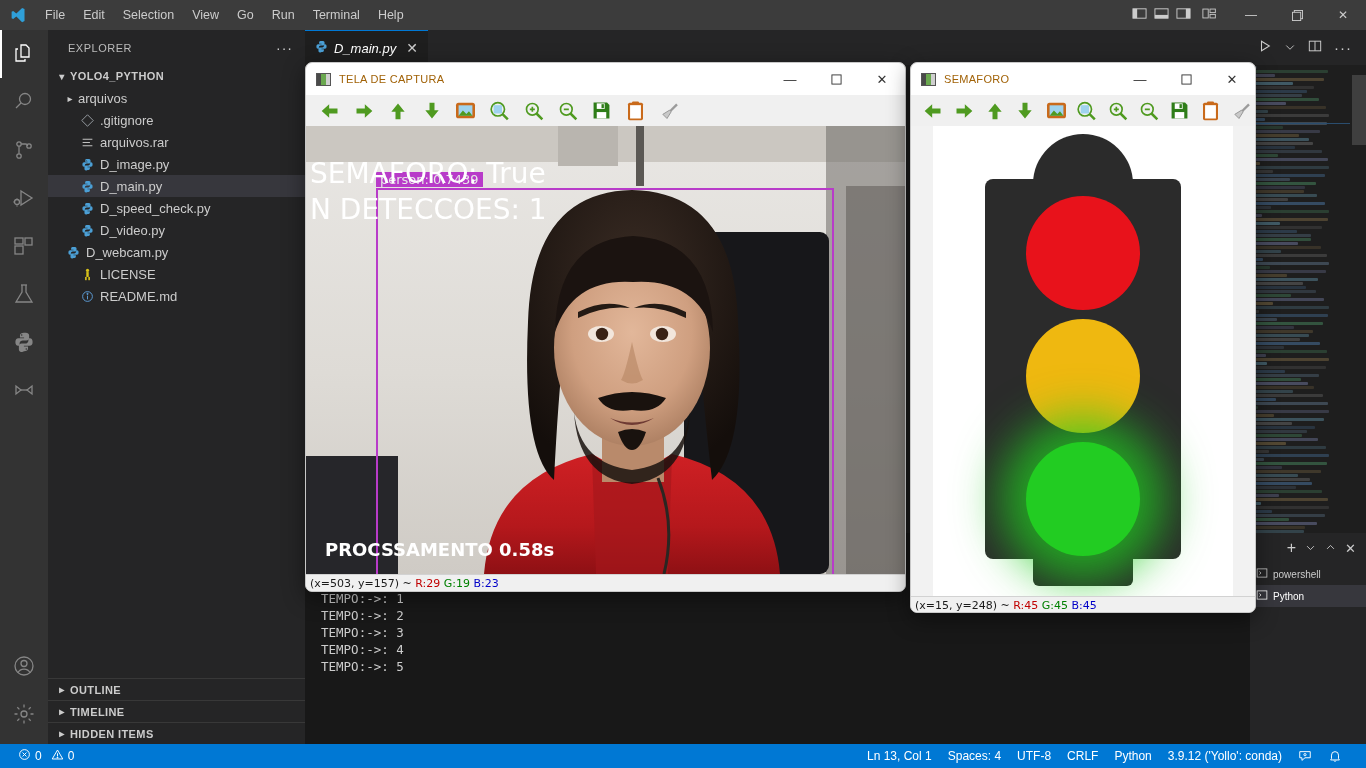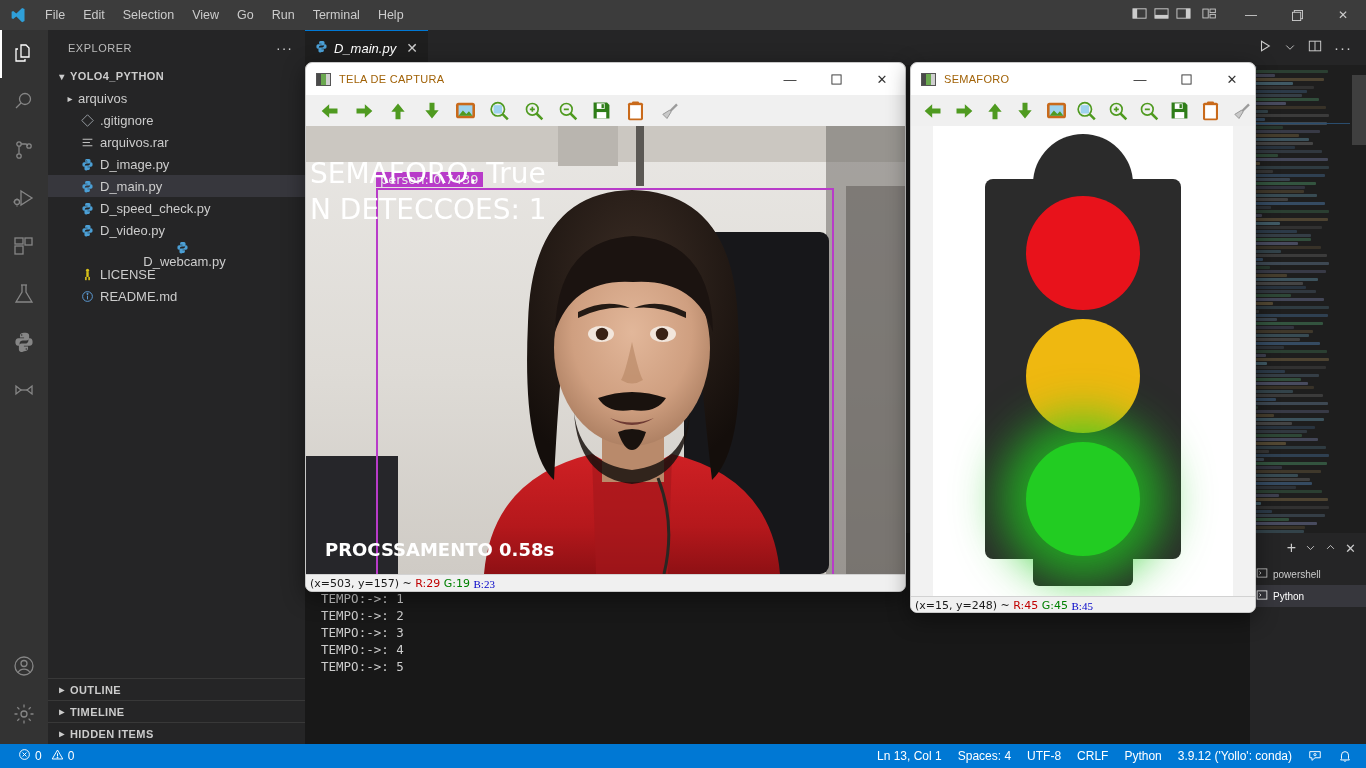--- a/index.html
+++ b/index.html
@@ -65,21 +65,21 @@
   .panel-side { position:absolute; right:0; top:0; width:116px; height:211px; background:#252526; }
   .ps-actions { height:30px; display:flex; align-items:center; justify-content:flex-end; gap:9px;
     padding-right:10px; color:#cccccc; font-size:13px; }
   .ps-item { height:22px; display:flex; align-items:center; gap:5px; padding-left:6px; font-size:10px; color:#cccccc; }
   .ps-item.sel { background:#37373d; color:#ffffff; }
 
   
   .statusbar { position:absolute; left:0; bottom:0; width:1366px; height:24px; background:#0078d4;
     display:flex; align-items:center; color:#ffffff; font-size:12px; }
   .sb-left { display:flex; align-items:center; gap:6px; padding-left:10px; }
-  .sb-right { margin-left:auto; display:flex; align-items:center; gap:0; padding-right:6px; }
+  .sb-right { margin-left:auto; display:flex; align-items:center; gap:0; padding-right:16px; }
   .sb-cell { padding:0 8px; height:24px; display:flex; align-items:center; gap:4px; }
 
   
   .cvwin { position:absolute; background:#f0f0f0; border:1px solid #c8c8c8;
     border-radius:7px; box-shadow:0 6px 22px rgba(0,0,0,.45); overflow:hidden; }
   .cv-title { height:32px; display:flex; align-items:center; padding:0 0 0 10px;
     background:#ffffff; border-radius:7px 7px 0 0; }
   .cv-ico { width:15px; height:13px; margin-right:8px; display:inline-block;
     background:linear-gradient(90deg,#4a4a4a 0 33%,#6aa84f 33% 66%,#cfcfcf 66% 100%);
     border:1px solid #555; }
@@ -112,21 +112,21 @@
   .tl-body { position:absolute; left:50%; transform:translateX(-50%); top:8px; width:200px; height:450px; }
   .tl-hood { position:absolute; left:50px; top:0; width:100px; height:60px; background:#2b2b2b;
     border-radius:50px 50px 0 0; }
   .tl-case { position:absolute; left:2px; top:45px; width:196px; height:380px; background:#2b2b2b; border-radius:8px; }
   .tl-foot { position:absolute; left:50px; top:420px; width:100px; height:32px; background:#2b2b2b; border-radius:0 0 6px 6px;}
   .lamp { position:absolute; left:50%; transform:translateX(-50%); width:114px; height:114px; border-radius:50%; }
   .lamp-red { top:62px; background:#e8121b; }
   .lamp-amb { top:185px; background:#efb810; }
   .lamp-grn { top:308px; background:#22cc22; box-shadow:0 0 46px 26px rgba(34,204,34,.75); }
 
-  .rgb-r { color:#c00000; } .rgb-g { color:#008000; } .rgb-b { color:#0000c8;font-family:Liberation Serif, serif; }
+  .rgb-r { color:#c00000; } .rgb-g { color:#008000; } .rgb-b { color:#0000c8; }
 </style>
 </head>
 <body>
 
 <div id="root">
 
   <div class="titlebar">
     <div class="vs-logo">
       <svg width="18" height="18" viewBox="0 0 24 24">
           <path fill="#2f9fd8" d="M17.5 2.5 9.8 9.9 5.6 6.7 3.5 7.8v8.4l2.1 1.1 4.2-3.2 7.7 7.4 3.2-1.5V4z"></path>
@@ -322,21 +322,21 @@
       <div class="tree-row" style="padding-left:30px;">
         <span class="fi">
           <svg width="13" height="13" viewBox="0 0 24 24" fill="#4b9fd5">
               <path d="M11.9 2c-2.6 0-4.3.9-4.3 2.8v2.3h4.5v.8H5.8C3.8 7.9 2.6 9.3 2.6 12c0 2.6 1 4.1 3 4.1h1.6v-2.4c0-2 1.6-3.4 3.6-3.4h3.9c1.7 0 2.9-1.3 2.9-2.9V4.8C17.6 3 16 2 13.9 2z"></path>
               <path d="M12.1 22c2.6 0 4.3-.9 4.3-2.8v-2.3h-4.5v-.8h6.3c2 0 3.2-1.4 3.2-4.1 0-2.6-1-4.1-3-4.1h-1.6v2.4c0 2-1.6 3.4-3.6 3.4H9.3c-1.7 0-2.9 1.3-2.9 2.9v3.6c0 1.8 1.6 2.8 3.7 2.8z"></path>
             </svg>
         </span>
         <span class="lbl">D_video.py</span>
       </div>
 
-      <div class="tree-row" style="padding-left:16px;flex-direction:column;">
+      <div class="tree-row" style="padding-left:16px;">
         <span class="fi">
           <svg width="13" height="13" viewBox="0 0 24 24" fill="#4b9fd5">
               <path d="M11.9 2c-2.6 0-4.3.9-4.3 2.8v2.3h4.5v.8H5.8C3.8 7.9 2.6 9.3 2.6 12c0 2.6 1 4.1 3 4.1h1.6v-2.4c0-2 1.6-3.4 3.6-3.4h3.9c1.7 0 2.9-1.3 2.9-2.9V4.8C17.6 3 16 2 13.9 2z"></path>
               <path d="M12.1 22c2.6 0 4.3-.9 4.3-2.8v-2.3h-4.5v-.8h6.3c2 0 3.2-1.4 3.2-4.1 0-2.6-1-4.1-3-4.1h-1.6v2.4c0 2-1.6 3.4-3.6 3.4H9.3c-1.7 0-2.9 1.3-2.9 2.9v3.6c0 1.8 1.6 2.8 3.7 2.8z"></path>
             </svg>
         </span>
         <span class="lbl">D_webcam.py</span>
       </div>
 
       <div class="tree-row" style="padding-left:30px;">

